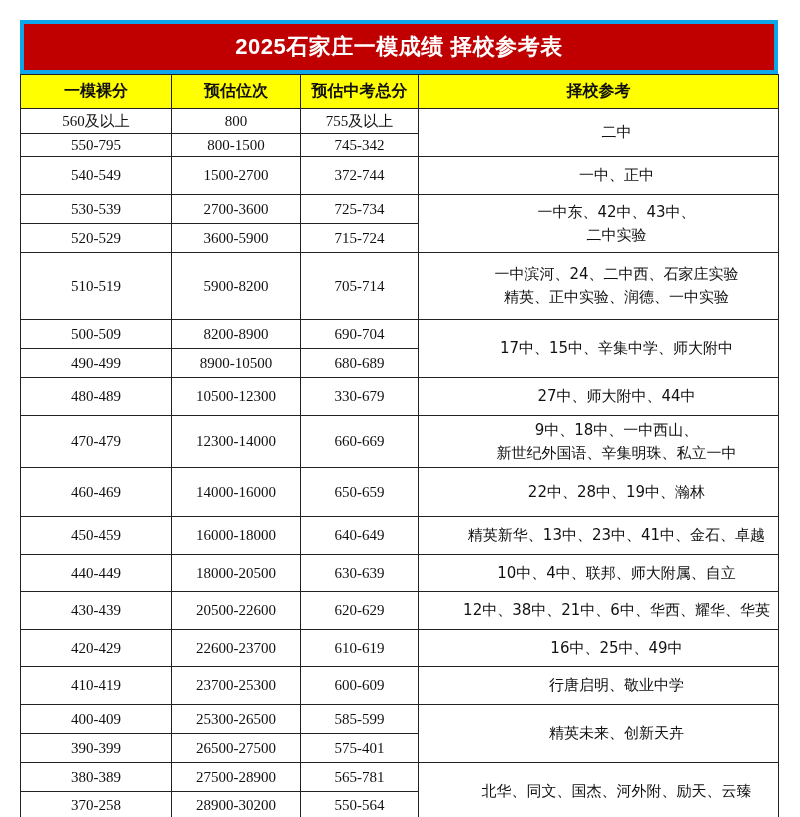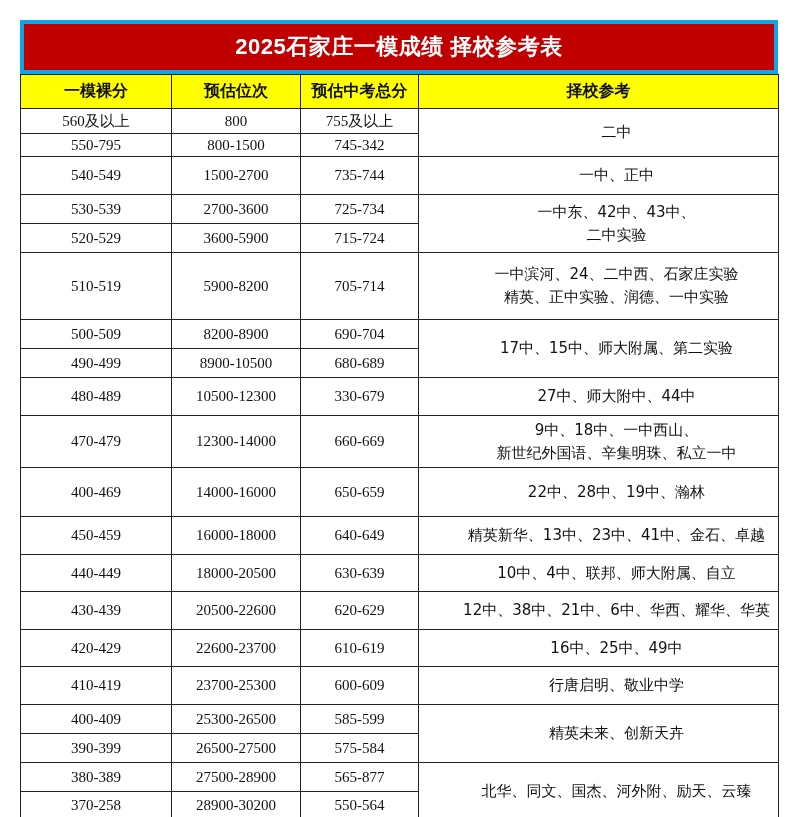--- a/index.html
+++ b/index.html
@@ -71,21 +71,21 @@
       </tr>
       <tr style="height:23px">
         <td>550-795</td>
         <td>800-1500</td>
         <td>745-342</td>
       </tr>
 
       <tr style="height:38px">
         <td>540-549</td>
         <td>1500-2700</td>
-        <td>735-744</td>
+        <td>372-744</td>
         <td class="school">
           <div>一中、正中</div>
         </td>
       </tr>
 
       <tr style="height:29px">
         <td>530-539</td>
         <td>2700-3600</td>
         <td>725-734</td>
         <td class="school" rowspan="2">
@@ -107,21 +107,21 @@
           <div>一中滨河、24、二中西、石家庄实验</div>
           <div>精英、正中实验、润德、一中实验</div>
         </td>
       </tr>
 
       <tr style="height:29px">
         <td>500-509</td>
         <td>8200-8900</td>
         <td>690-704</td>
         <td class="school" rowspan="2">
-          <div>17中、15中、师大附属、第二实验</div>
+          <div>17中、15中、辛集中学、师大附中</div>
         </td>
       </tr>
       <tr style="height:29px">
         <td>490-499</td>
         <td>8900-10500</td>
         <td>680-689</td>
       </tr>
 
       <tr style="height:38px">
         <td>480-489</td>
@@ -136,21 +136,21 @@
         <td>470-479</td>
         <td>12300-14000</td>
         <td>660-669</td>
         <td class="school">
           <div>9中、18中、一中西山、</div>
           <div>新世纪外国语、辛集明珠、私立一中</div>
         </td>
       </tr>
 
       <tr style="height:49px">
-        <td>400-469</td>
+        <td>460-469</td>
         <td>14000-16000</td>
         <td>650-659</td>
         <td class="school">
           <div>22中、28中、19中、瀚林</div>
         </td>
       </tr>
 
       <tr style="height:38px">
         <td>450-459</td>
         <td>16000-18000</td>
@@ -200,27 +200,27 @@
         <td>400-409</td>
         <td>25300-26500</td>
         <td>585-599</td>
         <td class="school" rowspan="2">
           <div>精英未来、创新天卉</div>
         </td>
       </tr>
       <tr style="height:29px">
         <td>390-399</td>
         <td>26500-27500</td>
-        <td>575-584</td>
+        <td>575-401</td>
       </tr>
 
       <tr style="height:29px">
         <td>380-389</td>
         <td>27500-28900</td>
-        <td>565-877</td>
+        <td>565-781</td>
         <td class="school" rowspan="2">
           <div>北华、同文、国杰、河外附、励天、云臻</div>
         </td>
       </tr>
       <tr style="height:28px">
         <td>370-258</td>
         <td>28900-30200</td>
         <td>550-564</td>
       </tr>
     </tbody>

